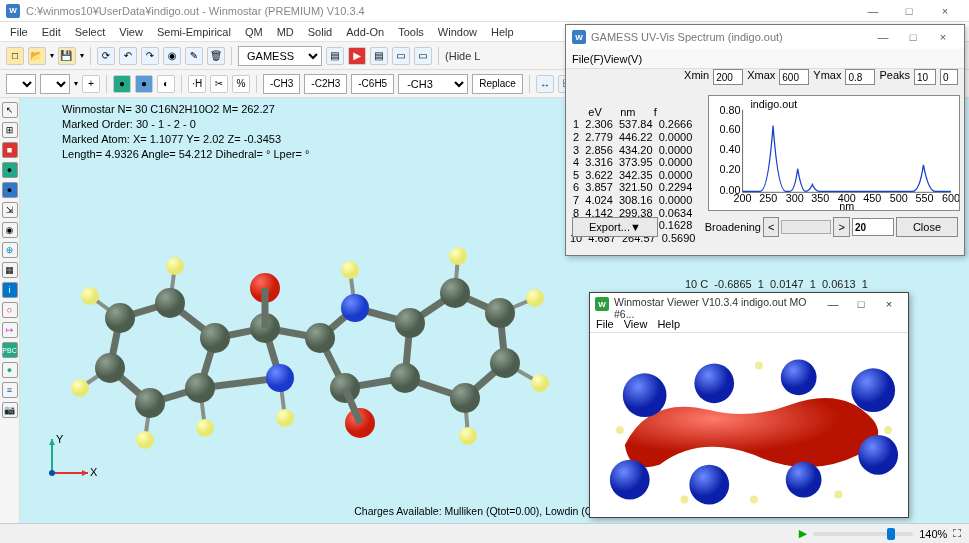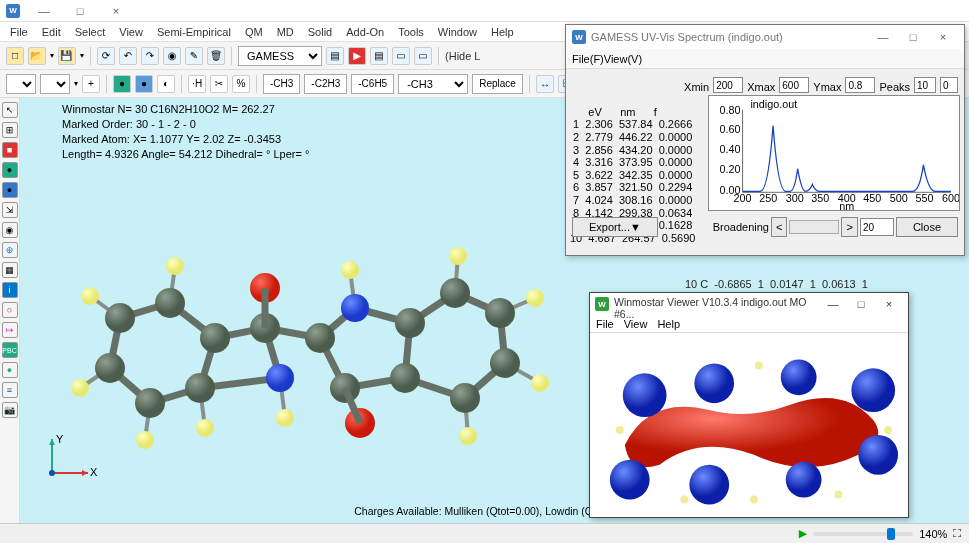--- a/index.html
+++ b/index.html
@@ -30,21 +30,21 @@
 .slider { width:100px; height:4px; background:#ddd; position:relative; border-radius:2px; }
 .slider .th { position:absolute; right:18px; top:-4px; width:8px; height:12px; background:#0078d7; border-radius:2px; }
 
 
 .uvwin { position:absolute; top:24px; right:4px; width:400px; height:232px; background:#f0f0f0; border:1px solid #777; box-shadow:2px 2px 6px rgba(0,0,0,0.25); }
 .uvwin .tb2 { height:24px; background:#fff; display:flex; align-items:center; padding:0 6px; }
 .uvwin .tb2 .ico { width:14px; height:14px; background:#3a7bc8; border-radius:2px; margin-right:5px; color:#fff; font-size:8px; display:flex; align-items:center; justify-content:center; font-weight:bold; }
 .uvwin .tb2 .ttl { color:#777; flex:1; }
 .uvwin .tb2 .wbtn { width:30px; text-align:center; color:#555; }
 .uvwin .mnu { height:20px; background:#f8f8f8; padding:0 6px; display:flex; align-items:center; border-bottom:1px solid #ddd; }
-.uvwin .params { height:24px; display:flex; align-items:flex-end; justify-content:flex-end; gap:4px; padding:0 6px; }
+.uvwin .params { height:24px; display:flex; align-items:flex-start; justify-content:flex-end; gap:4px; padding:0 6px; }
 .uvwin .params input { width:30px; height:16px; border:1px solid #888; font-size:10px; padding:0 2px; }
 .uvwin .body { display:flex; height:120px; }
 .uvwin .tbl { width:142px; font-family:monospace; font-size:9.5px; padding:2px 4px; white-space:pre; line-height:1.12; background:#f0f0f0; }
 .uvwin .plot { flex:1; background:#fff; border:1px solid #888; margin:2px 4px 2px 0; position:relative; }
 .uvwin .bot { height:28px; display:flex; align-items:center; padding:0 6px; gap:6px; }
 .uvwin .bot .r { margin-left:auto; display:flex; align-items:center; gap:2px; }
 .uvwin .btn { height:20px; border:1px solid #888; background:#e9e9e9; padding:0 16px; }
 
 
 .datastrip { position:absolute; top:256px; right:84px; width:200px; font-family:monospace; font-size:9.5px; line-height:1.15; color:#222; white-space:pre; }
@@ -58,20 +58,21 @@
 .vwin .mnu { height:18px; padding:0 6px; display:flex; gap:10px; align-items:center; border-bottom:1px solid #ddd; }
 .vwin .cv { height:calc(100% - 40px); background:#fff; position:relative; }
 
 svg text { font-family:sans-serif; }
 </style>
 </head>
 <body>
 
 <div class="titlebar">
   <div class="ico">W</div>
+  <div class="ttl">C:¥winmos10¥UserData¥indigo.out - Winmostar (PREMIUM) V10.3.4</div>
   <div class="wbtn">—</div>
   <div class="wbtn">□</div>
   <div class="wbtn">×</div>
 </div>
 
 <div class="menubar">
   <span>File</span>
   <span>Edit</span>
   <span>Select</span>
   <span>View</span>
@@ -349,21 +350,21 @@
       </svg>
     </div>
   </div>
   <div class="bot">
     <button class="btn">Export...▼</button>
     <div class="r">
       <span>Broadening</span>
       <button class="btn" style="padding:0 4px">&lt;</button>
       <div style="width:50px;height:14px;background:#e8e8e8;border:1px solid #aaa"></div>
       <button class="btn" style="padding:0 4px">&gt;</button>
-      <input style="width: 34px; height: 18px; border: 1px solid rgb(136, 136, 136); font-size: 10px; padding: 0px 2px;" value="20">
+      <input style="width: 42px; height: 18px; border: 1px solid rgb(136, 136, 136); font-size: 10px; padding: 0px 2px; font-weight: bold;" value="20">
       <button class="btn">Close</button>
     </div>
   </div>
 </div>
 
 <div class="vwin">
   <div class="tb3">
     <div class="ico">W</div>
     <div class="ttl">Winmostar Viewer V10.3.4 indigo.out MO #6...</div>
     <div class="wbtn">—</div>

